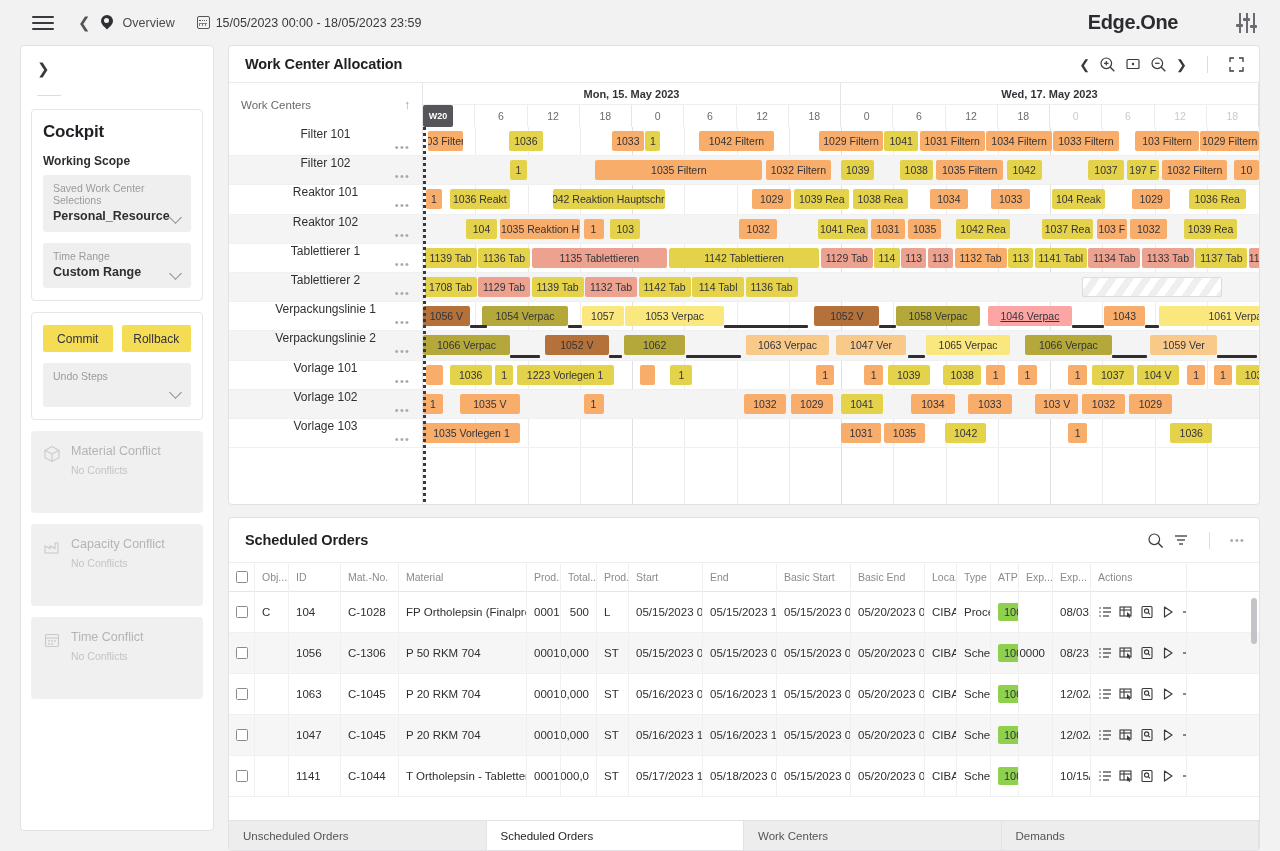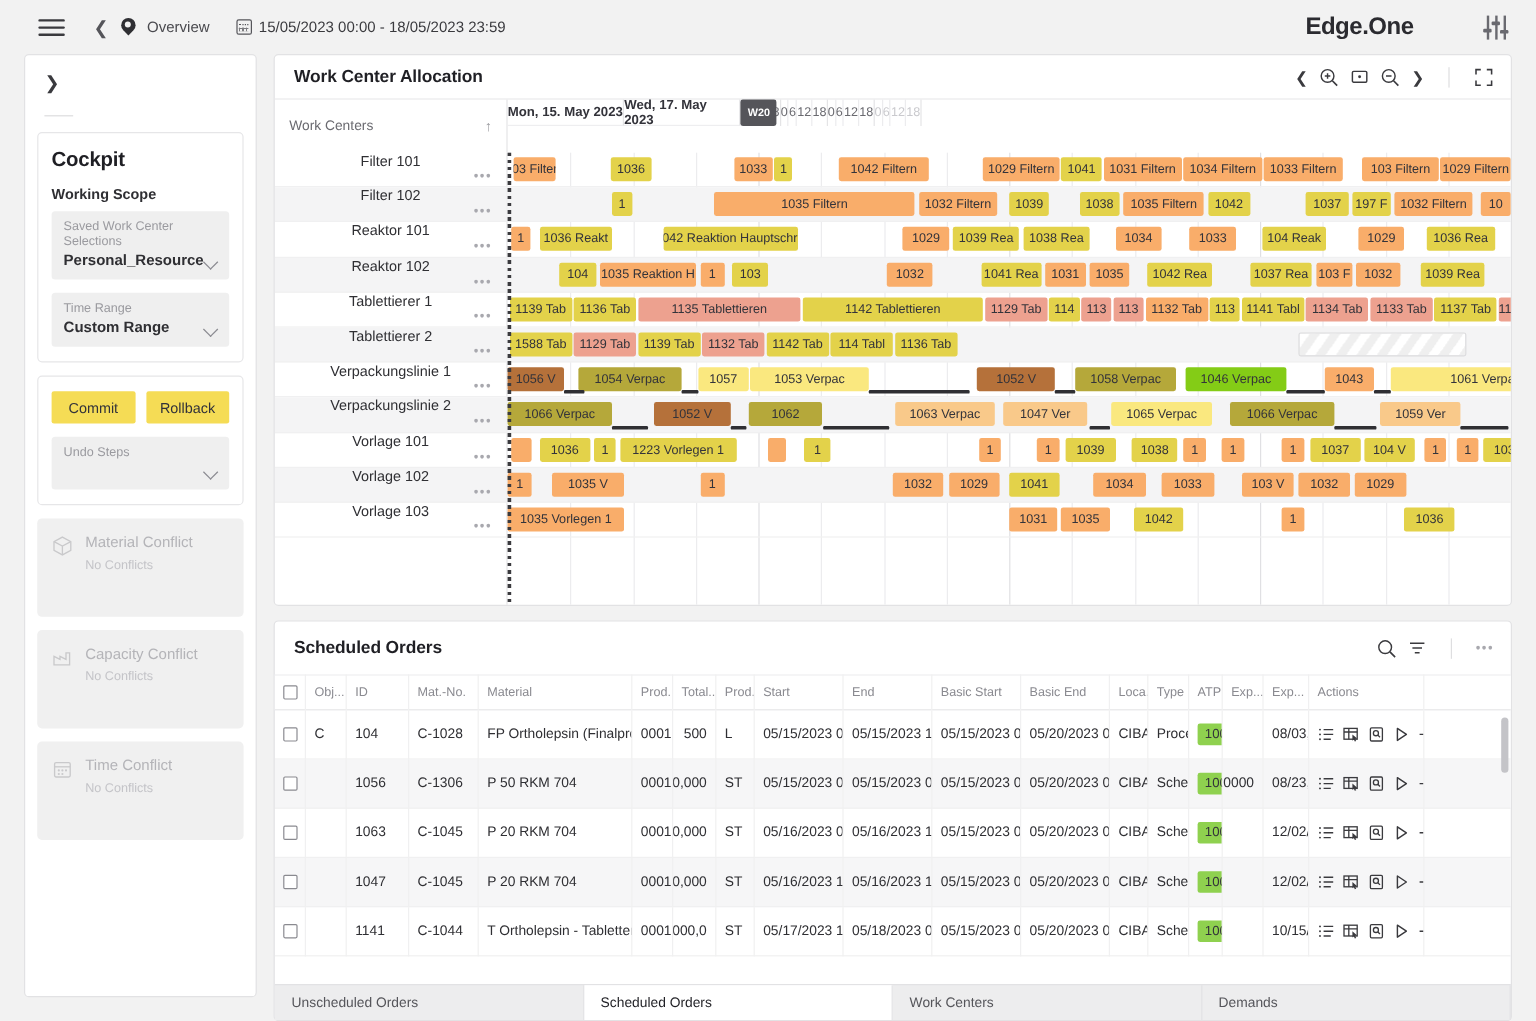--- a/index.html
+++ b/index.html
@@ -122,21 +122,21 @@
   .arrow-btn { font-size: 13px; color: #3a3a3e; cursor: pointer; }
 
   
   .gantt-head { display: flex; flex: none; border-top: 1px solid #eaeaec; }
   .wc-col {
     width: 194px; flex: none; border-right: 1px solid #e4e4e6;
     display: flex; align-items: center; padding: 0 12px; height: 44px;
   }
   .wc-col-label { font-size: 11.5px; color: #6a6a70; }
   .sort-arrow { margin-left: auto; font-size: 12px; color: #9a9a9f; cursor: pointer; }
-  .tl-head { flex: 1; display: flex; flex-direction: row; min-width: 0; }
+  .tl-head { flex: 1; display: flex; flex-direction: column; min-width: 0; }
   .tl-days { display: flex; height: 22px; }
   .tl-day {
     flex: 1; display: flex; align-items: center; justify-content: center;
     font-size: 11px; font-weight: bold; color: #33333a;
     border-right: 1px solid #e4e4e6; border-bottom: 1px solid #eeeef0;
   }
   .tl-day.dim { color: #b9b9bd; }
   .tl-hours { display: flex; height: 22px; position: relative; }
   .tl-hr {
     flex: 1; display: flex; align-items: center; justify-content: center;
@@ -537,37 +537,37 @@
               <div class="bar" style="left: 60.4%; width: 3%; background: rgb(237, 161, 143);">113</div>
               <div class="bar" style="left: 63.6%; width: 6.2%; background: rgb(249, 173, 106);">1132 Tab</div>
               <div class="bar" style="left: 70%; width: 3%; background: rgb(227, 210, 74);">113</div>
               <div class="bar" style="left: 73.2%; width: 6.2%; background: rgb(227, 210, 74);">1141 Tabl</div>
               <div class="bar" style="left: 79.6%; width: 6.2%; background: rgb(237, 161, 143);">1134 Tab</div>
               <div class="bar" style="left: 86%; width: 6.2%; background: rgb(237, 161, 143);">1133 Tab</div>
               <div class="bar" style="left: 92.4%; width: 6.2%; background: rgb(227, 210, 74);">1137 Tab</div>
               <div class="bar" style="left: 98.8%; width: 5%; background: rgb(237, 161, 143);">1135 Tab</div>
             </div>
             <div class="tl-row alt">
-              <div class="bar" style="left: 0.2%; width: 6.2%; background: rgb(227, 210, 74);">1588 Tab</div>
+              <div class="bar" style="left: 0.2%; width: 6.2%; background: rgb(227, 210, 74);">1708 Tab</div>
               <div class="bar" style="left: 6.6%; width: 6.2%; background: rgb(237, 161, 143);">1129 Tab</div>
               <div class="bar" style="left: 13%; width: 6.2%; background: rgb(227, 210, 74);">1139 Tab</div>
               <div class="bar" style="left: 19.4%; width: 6.2%; background: rgb(237, 161, 143);">1132 Tab</div>
               <div class="bar" style="left: 25.8%; width: 6.2%; background: rgb(227, 210, 74);">1142 Tab</div>
               <div class="bar" style="left: 32.2%; width: 6.2%; background: rgb(227, 210, 74);">114 Tabl</div>
               <div class="bar" style="left: 38.6%; width: 6.2%; background: rgb(227, 210, 74);">1136 Tab</div>
               <div class="bar striped" style="left: 78.8%; width: 16.8%;"></div>
             </div>
             <div class="tl-row">
               <div class="bar" style="left: 0%; width: 5.6%; background: rgb(181, 113, 58);">1056 V</div>
               <div class="bar" style="left: 7%; width: 10.4%; background: rgb(181, 168, 58);">1054 Verpac</div>
               <div class="bar" style="left: 19%; width: 5%; background: rgb(250, 232, 127);">1057</div>
               <div class="bar" style="left: 24.2%; width: 11.8%; background: rgb(250, 232, 127);">1053 Verpac</div>
               <div class="bar" style="left: 46.8%; width: 7.8%; background: rgb(181, 113, 58);">1052 V</div>
               <div class="bar" style="left: 56.6%; width: 10%; background: rgb(181, 168, 58);">1058 Verpac</div>
-              <div class="bar" style="left: 67.6%; width: 10%; background: #84cc16;">1046 Verpac</div>
+              <div class="bar" style="left: 67.6%; width: 10%; background: #fca5a5; text-decoration: underline;">1046 Verpac</div>
               <div class="bar" style="left: 81.4%; width: 5%; background: rgb(249, 173, 106);">1043</div>
               <div class="bar" style="left: 88%; width: 21%; background: rgb(250, 232, 127);">1061 Verpacken</div>
               <div class="setup" style="left: 5.6%; width: 2%;"></div>
               <div class="setup" style="left: 17.4%; width: 1.6%;"></div>
               <div class="setup" style="left: 36%; width: 10%;"></div>
               <div class="setup" style="left: 54.6%; width: 2%;"></div>
               <div class="setup" style="left: 77.6%; width: 3.8%;"></div>
               <div class="setup" style="left: 86.4%; width: 1.6%;"></div>
             </div>
             <div class="tl-row alt">

